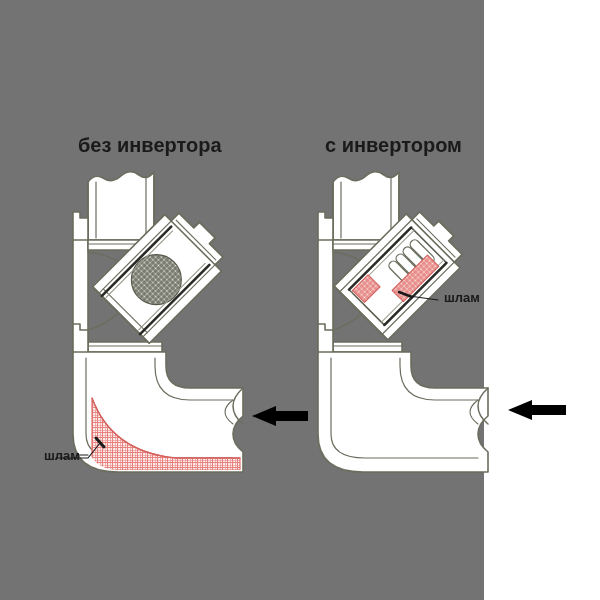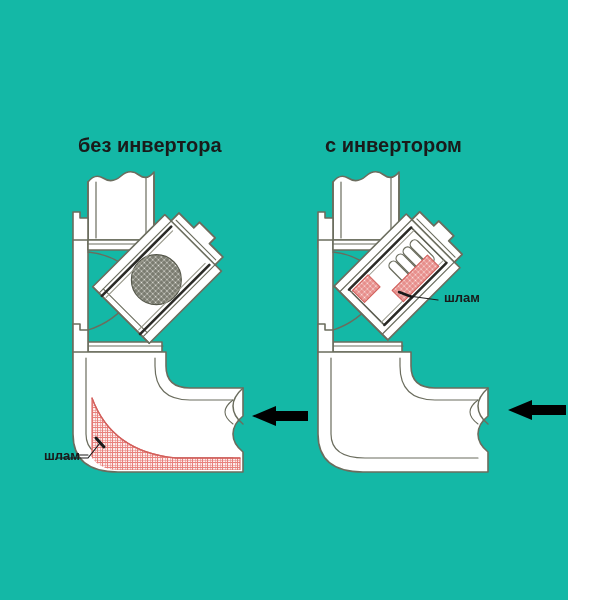--- a/index.html
+++ b/index.html
@@ -1,18 +1,18 @@
 <!DOCTYPE html>
 <html><head>
 <meta charset="utf-8">
 <style>
   html,body{margin:0;padding:0;background:#ffffff;}
   body{width:600px;height:600px;overflow:hidden;
        font-family:"Liberation Sans","DejaVu Sans",sans-serif;}
-  #stage{position:relative;width:568px;height:600px;background:#14b8a6;}
+  #stage{position:relative;width:484px;height:600px;background:#737373;}
   svg#diagram{position:absolute;left:0;top:0;width:600px;height:600px;display:block;}
   .ttl{font-family:"Liberation Sans","DejaVu Sans",sans-serif;
        font-size:20px;font-weight:700;fill:#1a1a1a;}
   .lbl{font-family:"Liberation Sans","DejaVu Sans",sans-serif;
        font-size:13px;font-weight:700;fill:#1a1a1a;}
 </style>
 </head>
 <body>
 
 <div id="stage">

